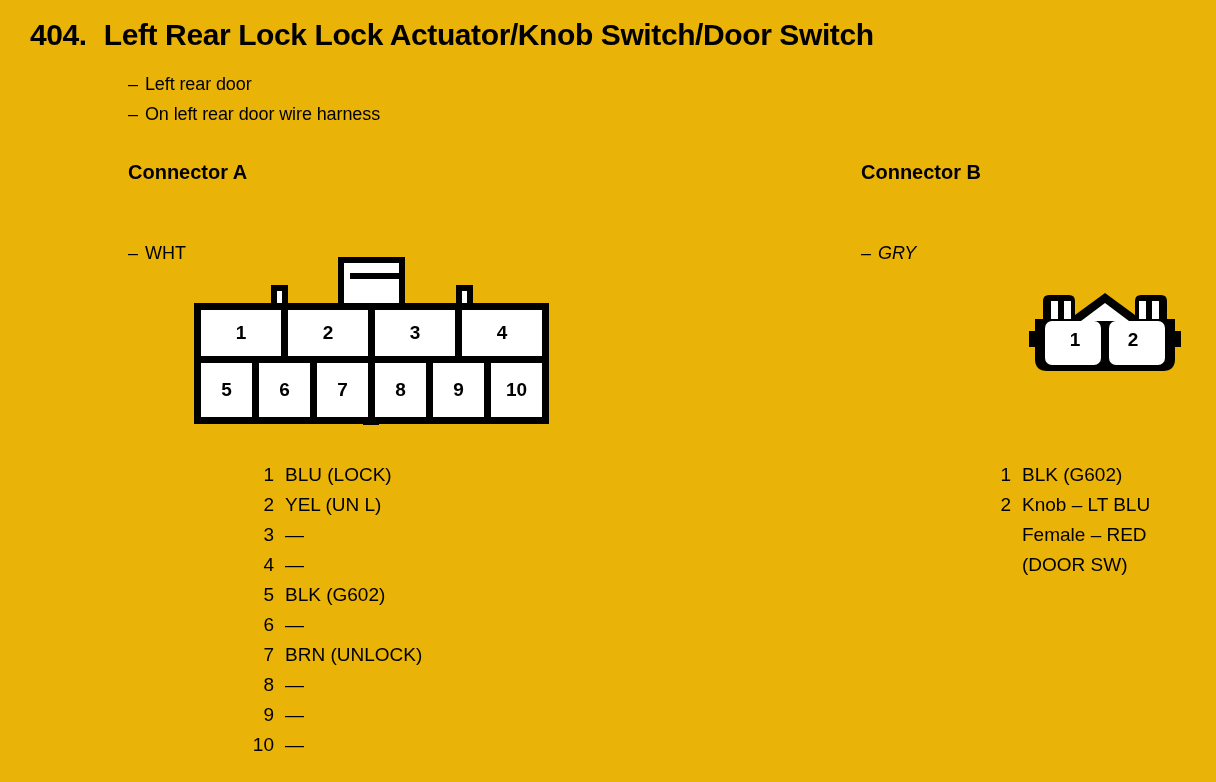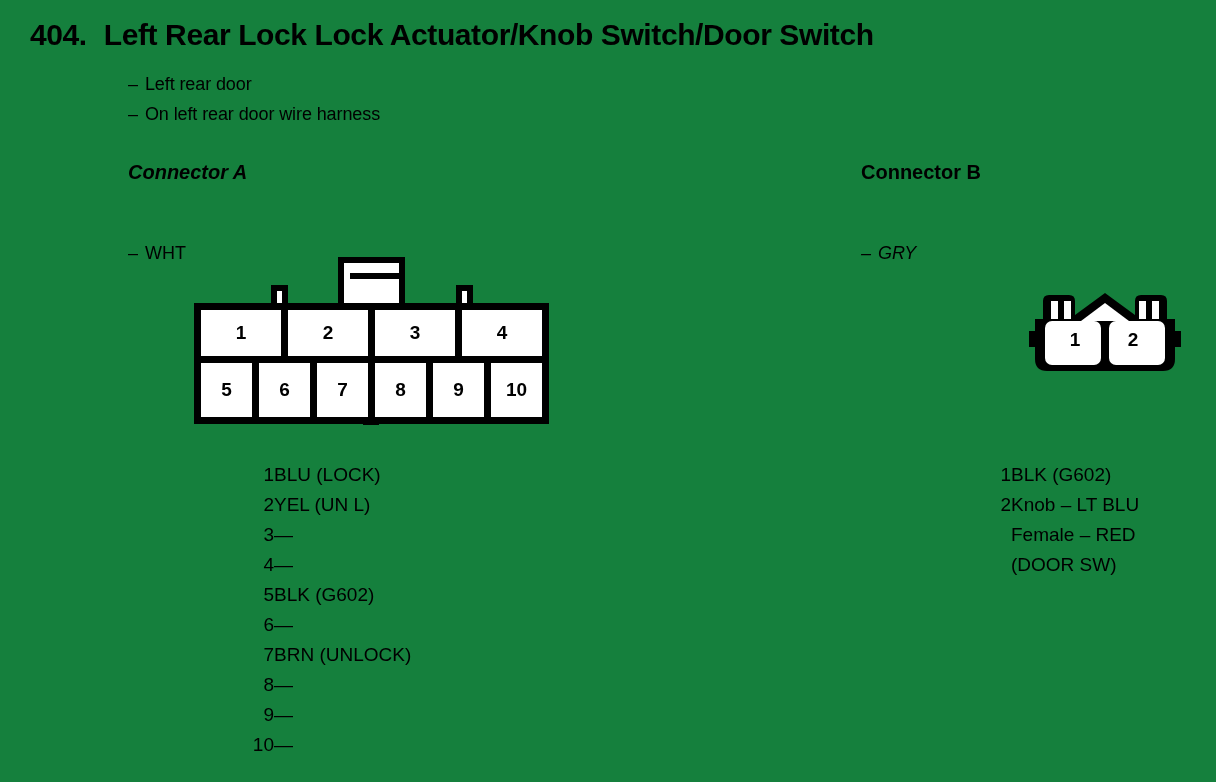--- a/index.html
+++ b/index.html
@@ -10,21 +10,21 @@
   }
   body {
     font-family: "Liberation Sans", sans-serif;
     color: #000000;
   }
   #page {
     position: relative;
     width: 1216px;
     height: 782px;
     overflow: hidden;
-    background: #15803d;
+    background: #eab308;
   }
 
   
   .title-row {
     position: absolute;
     left: 30px;
     top: 18px;
     display: flex;
     align-items: baseline;
     white-space: nowrap;
@@ -61,21 +61,21 @@
     white-space: nowrap;
   }
   .conn-sub {
     position: absolute;
     font-size: 18px;
     white-space: nowrap;
     margin-top: 45px;
   }
   .conn-sub .dash { margin-right: 7px; }
 
-  .headA  { left: 128px; top: 161px; font-style: italic; }
+  .headA  { left: 128px; top: 161px; }
   .subA   { left: 128px; top: 198px; }
   .headB  { left: 861px; top: 161px; text-align: center; }
   .subB   { left: 861px; top: 198px; font-style: italic; }
 
   
   #connA {
     position: absolute;
     left: 194px;
     top: 303px;
     width: 355px;
@@ -179,21 +179,21 @@
     display: flex;
     align-items: baseline;
     height: 30px;
   }
   .pinlist .pnum {
     width: 26px;
     text-align: right;
     flex: 0 0 26px;
   }
   .pinlist .pval {
-    margin-left: 0;
+    margin-left: 11px;
   }
   .pinlist .prow.cont .pnum { visibility: hidden; }
 
   #listA { left: 248px; top: 464px; }
   #listB { left: 985px; top: 464px; }
 </style>
 </head>
 <body>
 
 <div id="page">

